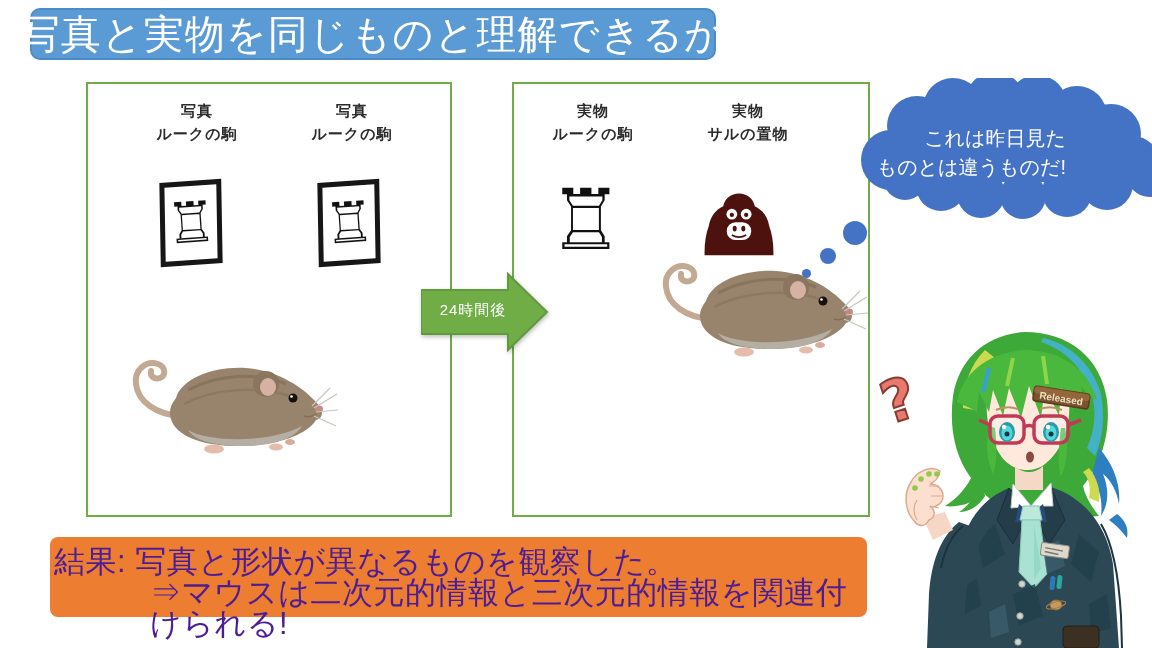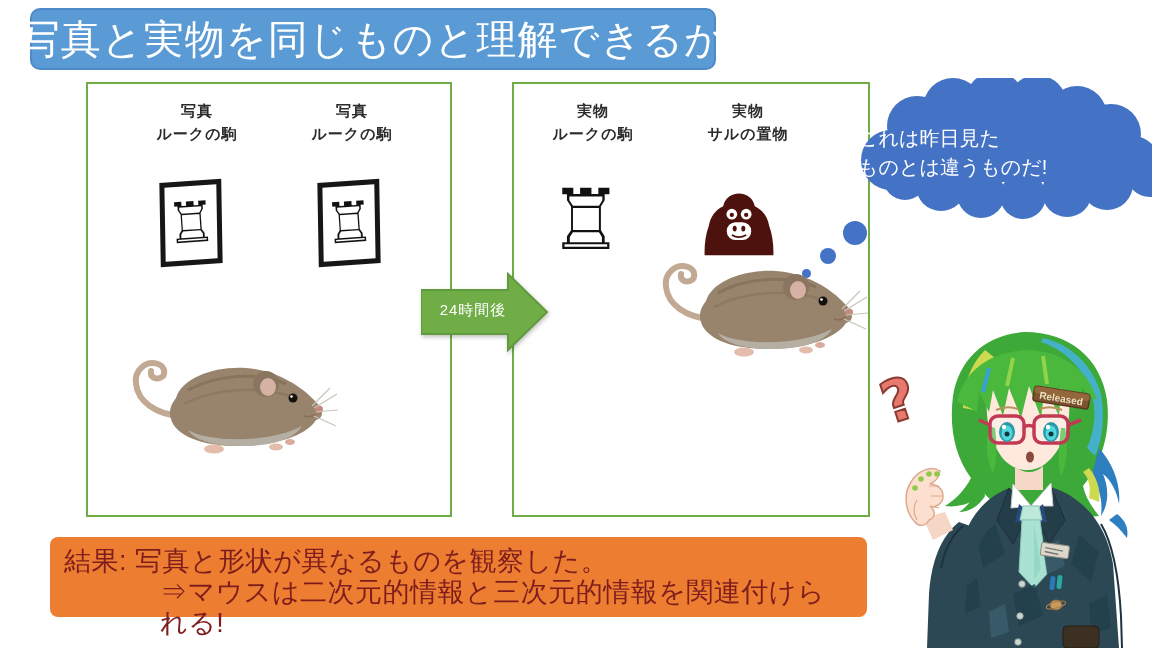--- a/index.html
+++ b/index.html
@@ -5,21 +5,21 @@
   * { margin:0; padding:0; box-sizing:border-box; }
   html,body { background:#e9e9e9; }
   .slide {
     position:relative; width:1152px; height:648px; background:#ffffff;
     overflow:hidden; font-family:"Liberation Sans", sans-serif;
   }
   .abs { position:absolute; }
 
   
   .title-banner {
-    left:30px; top:8px; width:686px; height:62px;
+    left:30px; top:8px; width:686px; height:52px;
     background:#5B9BD5; border:2px solid #4d8bc8; border-radius:10px;
     display:flex; align-items:center; justify-content:center;
   }
   .title-banner span { color:#ffffff; font-size:40px; letter-spacing:1px; white-space:nowrap; }
 
   
   .panel { background:#ffffff; border:2px solid #70AD47; }
   .panel-left  { left:86px;  top:82px; width:366px; height:435px; }
   .panel-right { left:512px; top:82px; width:358px; height:435px; }
 
@@ -38,28 +38,28 @@
                 font-family:"DejaVu Sans", sans-serif; font-size:84px; color:#111; line-height:1; }
 
   
   .arrow-label { left:425px; top:301px; width:96px; text-align:center;
                  color:#ffffff; font-size:15px; letter-spacing:1px; z-index:4; }
   .arrow-svg { left:421px; top:272px; z-index:3; filter:drop-shadow(1px 2px 2px rgba(0,0,0,.25)); }
 
   
   .trail-bubble { background:#4472C4; border-radius:50%; }
   .cloud-svg { left:853px; top:78px; z-index:2; }
-  .cloud-text { left:858px; top:124px; width:208px; text-align:left; z-index:3;
+  .cloud-text { left:858px; top:124px; width:208px; text-align:right; z-index:3;
                 color:#ffffff; font-size:20px; line-height:29px; white-space:nowrap; }
 
   
   .result-banner {
     left:50px; top:537px; width:817px; height:80px;
-    background:#ED7D31; border-radius:8px; color:#7f1d1d;
-    font-size:27px; line-height:31px; padding:9px 14px; letter-spacing:0.5px;
+    background:#ED7D31; border-radius:8px; color:#4c1d95;
+    font-size:31px; line-height:31px; padding:9px 4px; letter-spacing:0.5px;
   }
   .result-line2 { padding-left:96px; }
 
   .surprise-svg { left:863px; top:358px; z-index:5; }
   .character-svg { left:893px; top:328px; z-index:4; }
   .mouse-svg { z-index:1; }
 </style>
 </head>
 <body>
 

